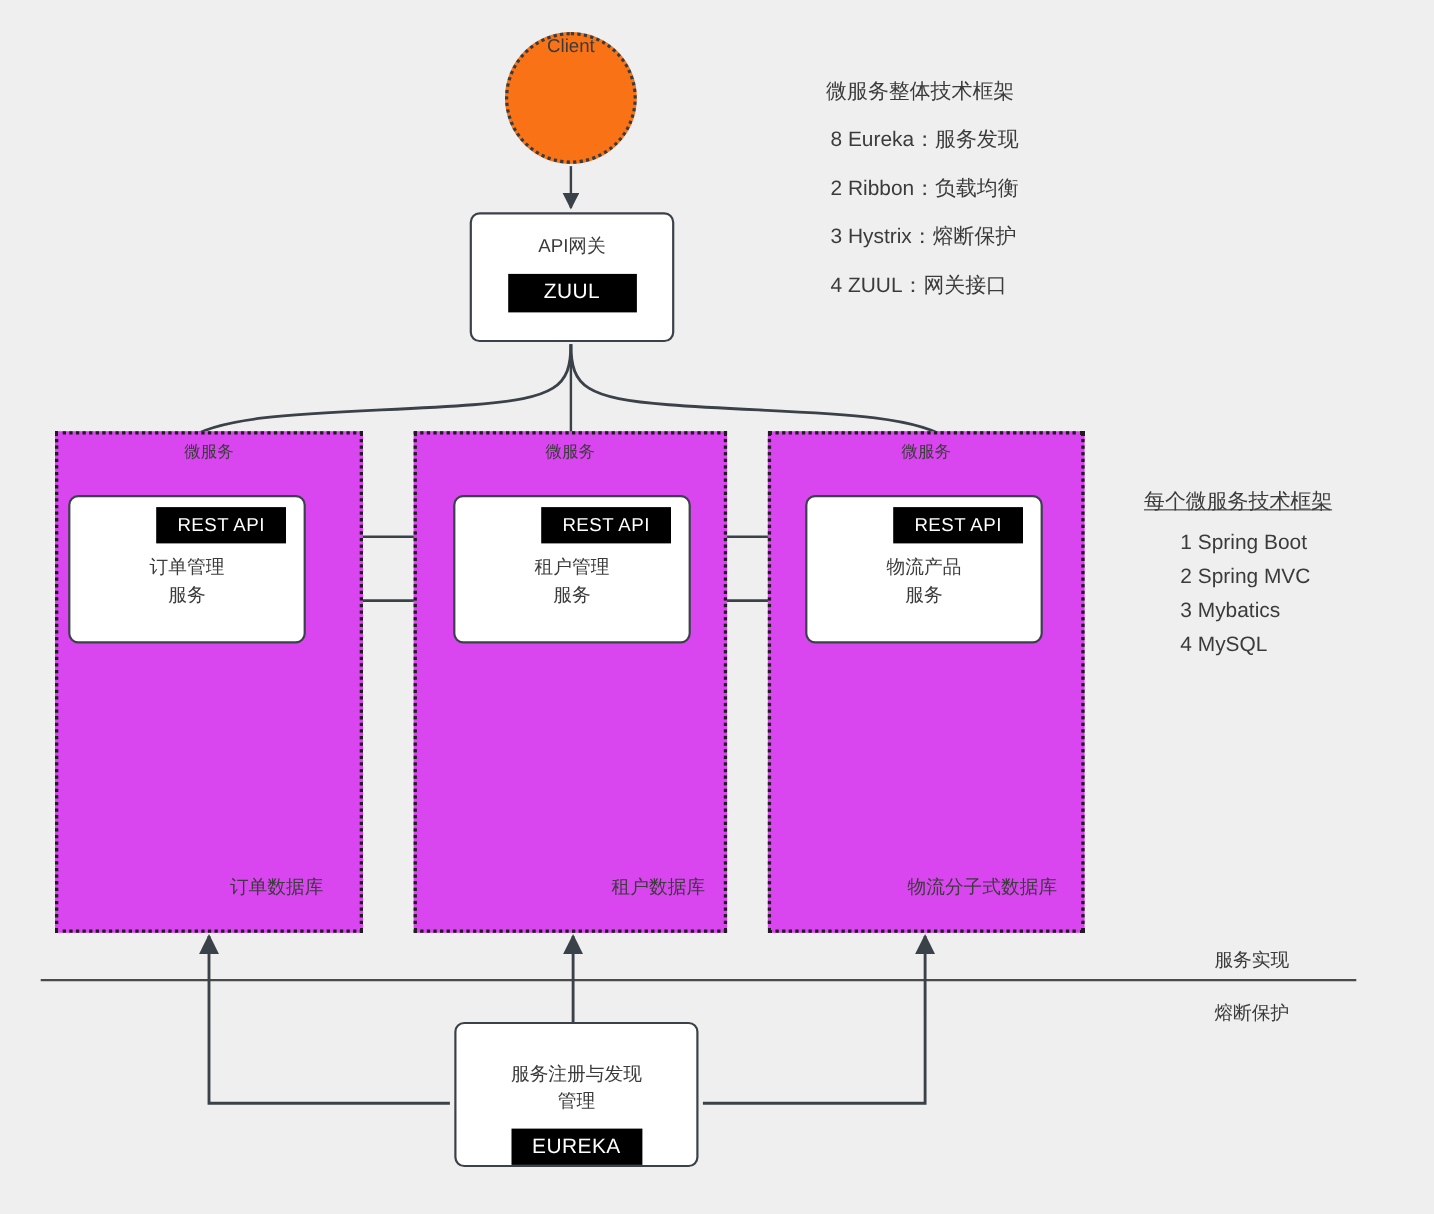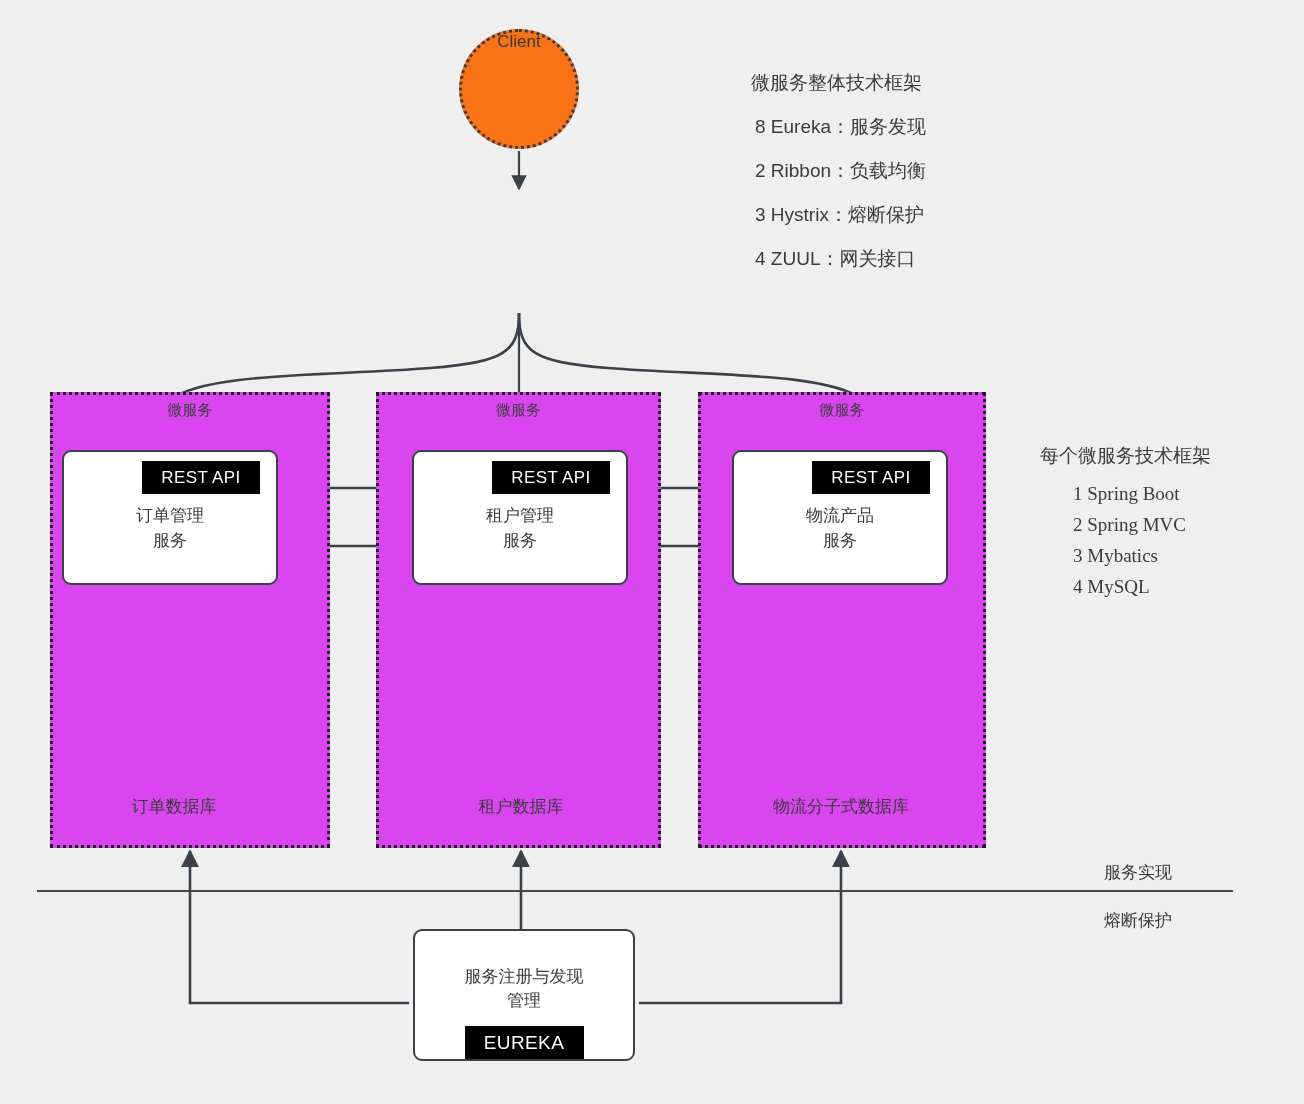--- a/index.html
+++ b/index.html
@@ -122,21 +122,21 @@
     font-size: 17px;
   }
   .service-box .node-title { margin-top: 10px; }
   #svc-1 { left: 62px; }
   #svc-2 { left: 412px; }
   #svc-3 { left: 732px; }
   .db-label {
     position: absolute;
     top: 795px;
     width: 240px;
-    text-align: center;
+    text-align: right;
     font-size: 17px;
     color: #3b3b3b;
   } #db-l-1 { left: 54px; } #db-l-2 { left: 401px; } #db-l-3 { left: 721px; }
 
   
   #eureka {
     left: 413px; top: 929px;
     width: 222px; height: 132px;
     justify-content: flex-end;
     padding-top: 26px;
@@ -155,22 +155,22 @@
     font-size: 19px;
     margin-bottom: 18px;
   }
   .note-item {
     font-size: 19px;
     margin-bottom: 18px;
   }
   #note-1 { left: 751px; top: 70px; }
   #note-1 .note-item { margin-left: 4px; }
   #note-2 { left: 1040px; top: 443px; }
-  #note-2 .note-title { margin-bottom: 14px; }
-  #note-2 .note-item { margin-left: 33px; margin-bottom: 9px; font-family: Liberation Serif, serif; }
+  #note-2 .note-title { margin-bottom: 14px; text-decoration: underline; }
+  #note-2 .note-item { margin-left: 33px; margin-bottom: 9px; }
 
   
   .divider-label {
     position: absolute;
     font-size: 17px;
     color: #3b3b3b;
     left: 1104px;
     font-family: Liberation Mono, monospace;
   }
   #divider-label-top { top: 861px; }
@@ -247,20 +247,24 @@
     <div class="ms-container-label">微服务</div>
   </div>
   <div class="ms-container" id="ms-c-3">
     <div class="ms-container-label">微服务</div>
   </div>
 
   <div id="client">
     <span>Client</span>
   </div>
 
+  <div class="node" id="gateway">
+    <div class="node-title">API网关</div>
+    <div class="badge">ZUUL</div>
+  </div>
 
   <div class="node service-box" id="svc-1">
     <div class="badge">REST API</div>
     <div class="node-title">订单管理
 服务</div>
   </div>
   <div class="node service-box" id="svc-2">
     <div class="badge">REST API</div>
     <div class="node-title">租户管理
 服务</div>

